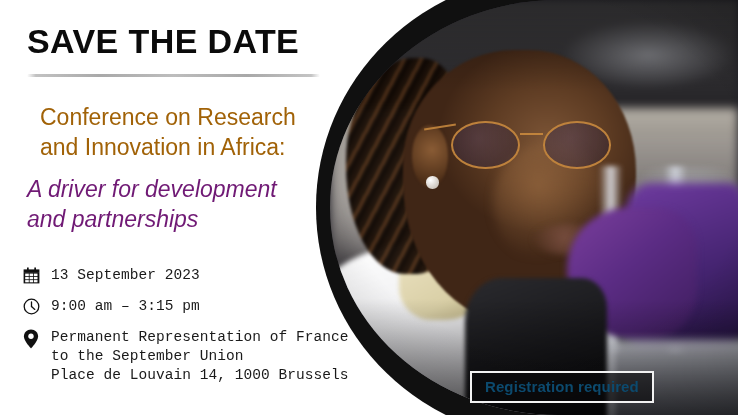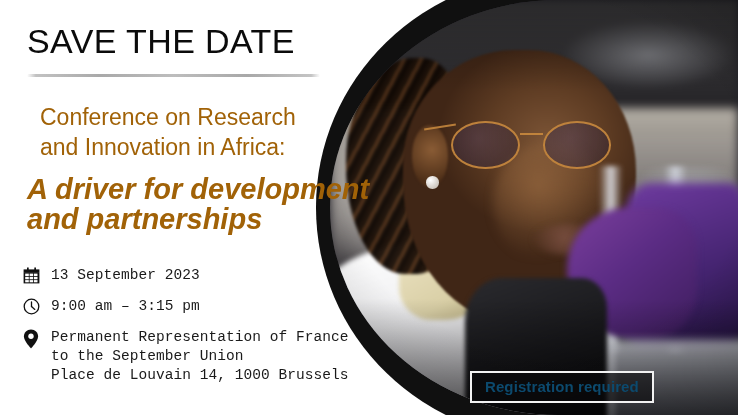--- a/index.html
+++ b/index.html
@@ -29,21 +29,21 @@
     height: 415px;
     padding: 0 0 0 27px;
     z-index: 5;
   }
 
   .headline {
     position: absolute;
     left: 27px;
     top: 22px;
     font-size: 34px;
-    font-weight: 400;
+    font-weight: 700;
     letter-spacing: 0.4px;
     color: #0b0b0b;
     white-space: nowrap;
   }
 
   .divider {
     position: absolute;
     left: 27px;
     top: 74px;
     width: 293px;
@@ -64,25 +64,25 @@
     color: #a16207;
     font-weight: 400;
   }
   .subtitle .line { display: block; white-space: nowrap; }
 
   .tagline {
     position: absolute;
     left: 27px;
     top: 174px;
     width: 305px;
-    font-size: 29px;
+    font-size: 23px;
     line-height: 30px;
     font-style: italic;
-    color: #a16207;
-    font-weight: 700;
+    color: #701a75;
+    font-weight: 400;
   }
   .tagline .line { display: block; white-space: nowrap; }
 
   
   .details {
     position: absolute;
     left: 23px;
     top: 266px;
     width: 310px;
   }

